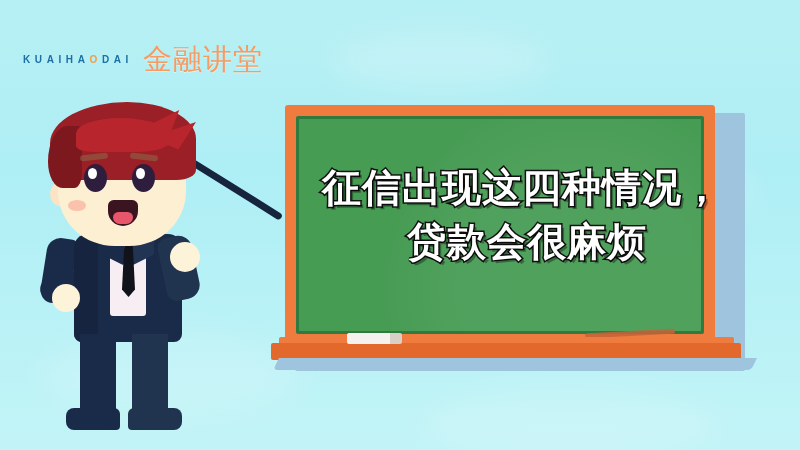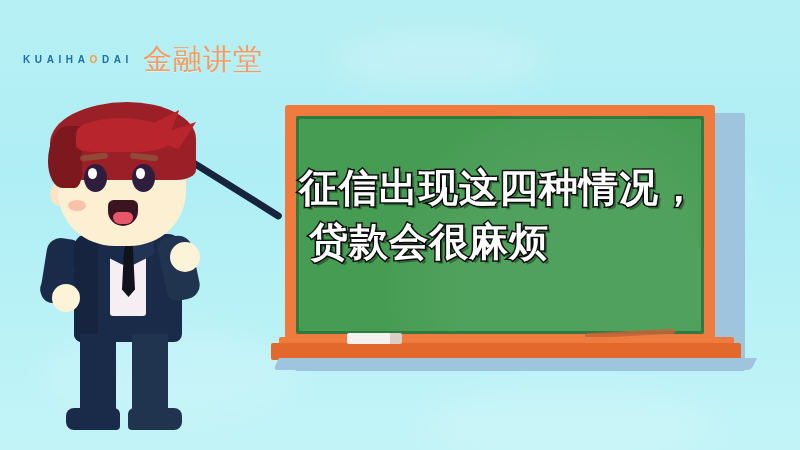--- a/index.html
+++ b/index.html
@@ -89,21 +89,21 @@
     background:#d8cfc7;border-radius:0 2px 2px 0;
   }
   .pointer-shadow{
     position:absolute;left:300px;top:226px;width:90px;height:5px;
     background:#c2643a;transform:rotate(-3deg);border-radius:3px;opacity:.85;
   }
 
   
   .board-text{
     position:absolute;left:14px;top:56px;width:446px;
-    text-align:left;
+    text-align:center;
     font-family:"DejaVu Sans","Liberation Sans",sans-serif;
     font-weight:700;font-size:39px;line-height:54px;letter-spacing:1px;
     color:#ffffff;
     -webkit-text-stroke:3px #111111;
     paint-order:stroke fill;
     text-shadow:
       3px 3px 0 rgba(0,0,0,.35);
   }
   .board-line{display:block;white-space:nowrap;}
   .line2{font-size:39px;padding-left:10px;}

